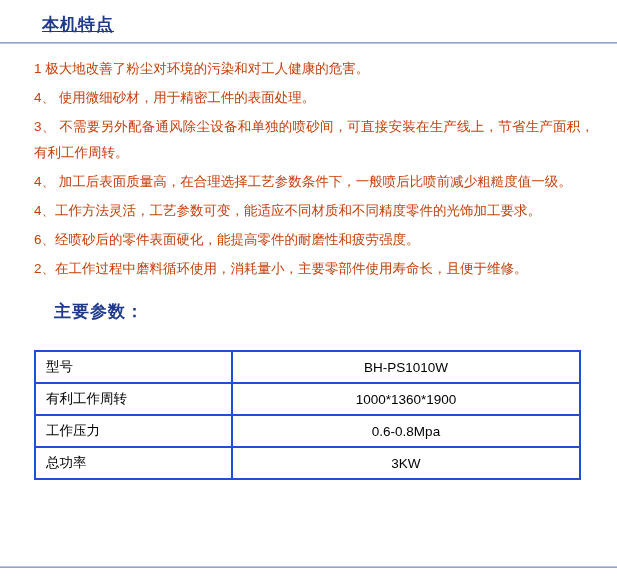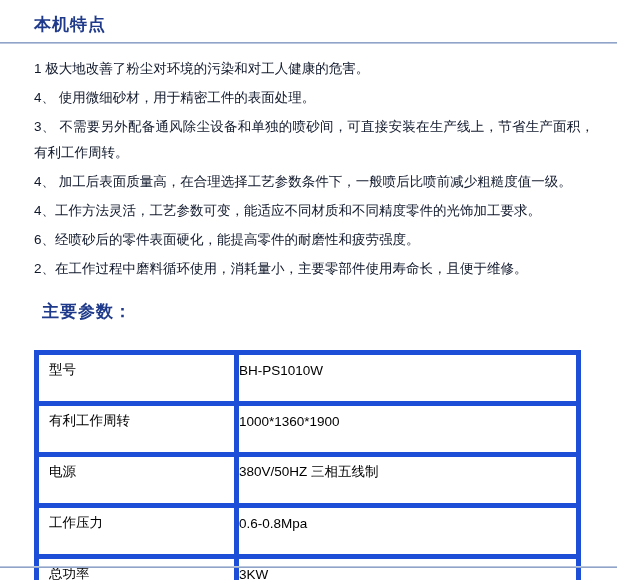--- a/index.html
+++ b/index.html
@@ -21,22 +21,23 @@
     box-sizing: border-box;
   }
   .section-title {
     font-size: 17px;
     font-weight: bold;
     color: #1f3a8a;
     letter-spacing: 1px;
   }
   .title-1 {
     position: absolute;
-    left: 34px;
+    left: 42px;
     top: 13px;
+    text-decoration: underline;
   }
   .title-rule {
     position: absolute;
     left: 0px;
     top: 42px;
     width: 617px;
     height: 2px;
     background: #b9c6dd;
   }
   .title-rule-inner {
@@ -49,49 +50,50 @@
   }
   .body-list {
     position: absolute;
     left: 34px;
     top: 56px;
     width: 560px;
   }
   .body-line {
     font-size: 13.5px;
     line-height: 26px;
-    color: #0f172a;
+    color: #c2410c;
     margin: 0 0 3px 0;
     text-align: justify;
   }
   .title-2 {
     position: absolute;
-    left: 42px;
+    left: 54px;
     top: 300px;
   }
   .spec-table {
     position: absolute;
     left: 34px;
     top: 350px;
     width: 547px;
     border-collapse: collapse;
     table-layout: fixed;
   }
   .spec-table td {
-    border: 5px solid #1d4ed8;
+    border: 2px solid #1d4ed8;
     height: 30px;
     font-size: 13.5px;
-    padding: 0 0 16px 10px;
+    padding: 0 0 0 10px;
     color: #000000;
   }
   .spec-table td.label {
     width: 185px;
     text-align: left;
   }
   .spec-table td.value {
+    text-align: center;
     padding-left: 0;
   }
   .bottom-rule {
     position: absolute;
     left: 0px;
     top: 566px;
     width: 617px;
     height: 2px;
     background: #b9c6dd;
   }
@@ -130,24 +132,20 @@
     <tbody>
       <tr>
         <td class="label">型号</td>
         <td class="value">BH-PS1010W</td>
       </tr>
       <tr>
         <td class="label">有利工作周转</td>
         <td class="value">1000*1360*1900</td>
       </tr>
       <tr>
-        <td class="label">电源</td>
-        <td class="value">380V/50HZ 三相五线制</td>
-      </tr>
-      <tr>
         <td class="label">工作压力</td>
         <td class="value">0.6-0.8Mpa</td>
       </tr>
       <tr>
         <td class="label">总功率</td>
         <td class="value">3KW</td>
       </tr>
     </tbody>
   </table>
 

